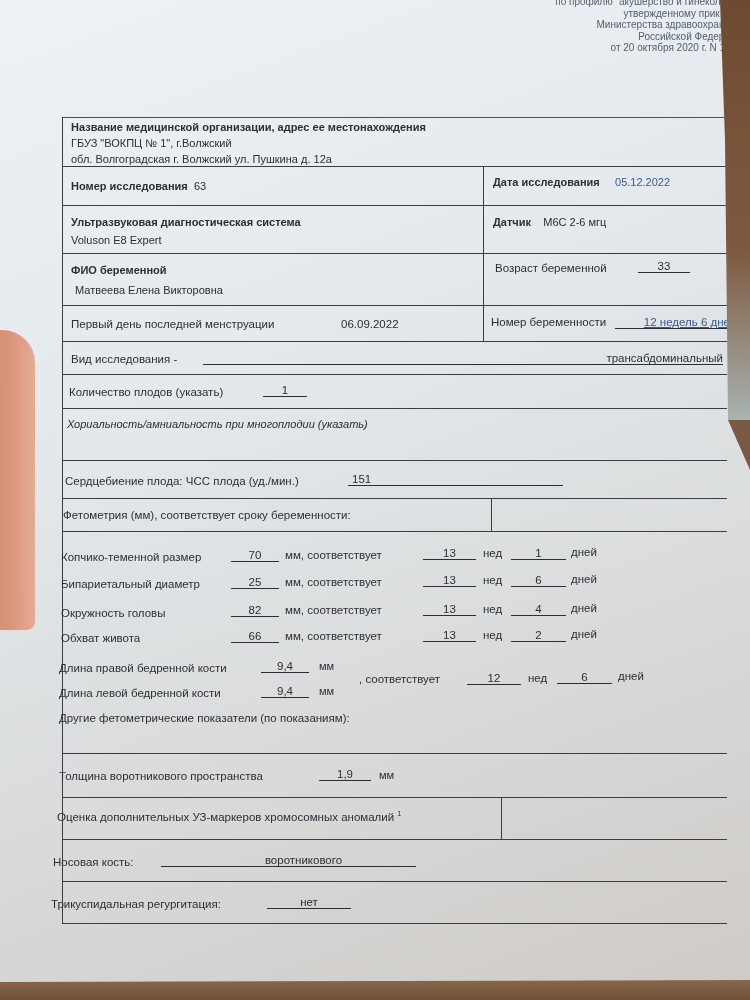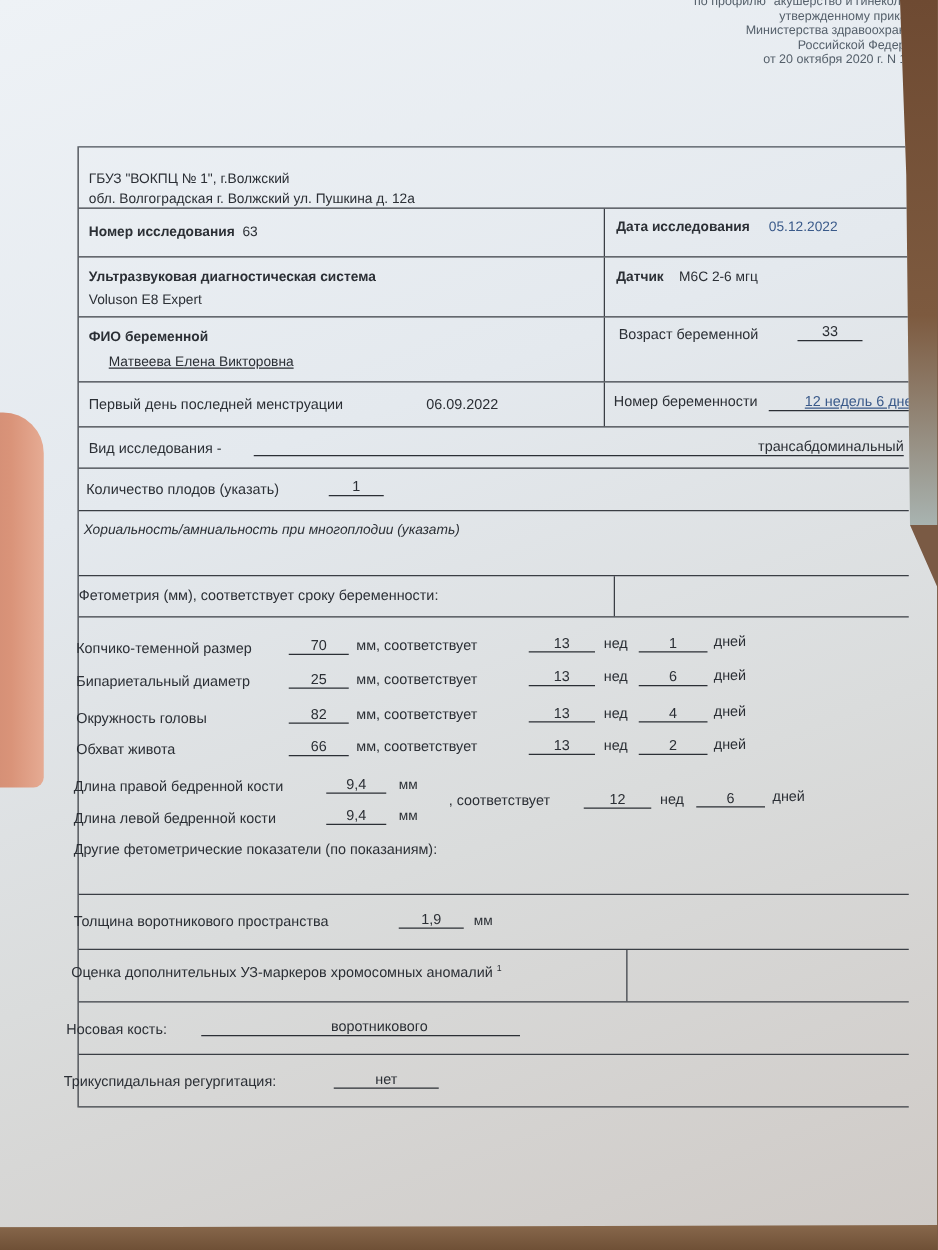--- a/index.html
+++ b/index.html
@@ -65,20 +65,21 @@
     <div>утвержденному приказ</div>
     <div>Министерства здравоохране</div>
     <div>Российской Федера</div>
     <div>от 20 октября 2020 г. N 11</div>
   </div>
 
 
   <div class="form">
 
     <div class="row top" style="height:50px;">
+      <span class="t b" style="left:8px;top:3px;font-size:11px;">Название медицинской организации, адрес ее местонахождения</span>
       <span class="t" style="left:8px;top:19px;font-size:11px;">ГБУЗ "ВОКПЦ № 1", г.Волжский</span>
       <span class="t" style="left:8px;top:35px;font-size:11px;">обл. Волгоградская г. Волжский  ул. Пушкина  д. 12а</span>
     </div>
 
     <div class="row" style="height:39px;">
       <span class="t" style="left:8px;top:13px;font-size:11px;">
         <span class="b">Номер исследования</span>&nbsp;
         <span>63</span>
       </span>
       <div class="cell-split" style="left:420px;"></div>
@@ -93,21 +94,21 @@
       <span class="t" style="left:8px;top:28px;font-size:11px;">Voluson E8 Expert</span>
       <div class="cell-split" style="left:420px;"></div>
       <span class="t" style="left:430px;top:10px;font-size:11px;">
         <span class="b">Датчик</span>&nbsp;&nbsp;&nbsp;
         <span>M6C  2-6 мгц</span>
       </span>
     </div>
 
     <div class="row" style="height:52px;">
       <span class="t b" style="left:8px;top:10px;font-size:11px;">ФИО беременной</span>
-      <span class="t" style="left:24px;top:30px;font-size:11px;text-decoration:underline;">Матвеева Елена Викторовна</span>
+      <span class="t" style="left:12px;top:30px;font-size:11px;">Матвеева Елена Викторовна</span>
       <div class="cell-split" style="left:420px;"></div>
       <span class="t" style="left:432px;top:8px;font-size:11.5px;">Возраст беременной</span>
       <span class="ul" style="left:575px;top:6px;width:52px;font-size:11.5px;">33</span>
     </div>
 
     <div class="row" style="height:36px;">
       <span class="t" style="left:8px;top:12px;font-size:11.5px;">Первый день последней менструации</span>
       <span class="t" style="left:278px;top:12px;font-size:11.5px;">06.09.2022</span>
       <div class="cell-split" style="left:420px;"></div>
       <span class="t" style="left:428px;top:10px;font-size:11.5px;">Номер беременности</span>
@@ -121,20 +122,24 @@
 
     <div class="row" style="height:34px;">
       <span class="t" style="left:6px;top:11px;font-size:11.5px;">Количество плодов (указать)</span>
       <span class="ul" style="left:200px;top:9px;width:44px;font-size:11.5px;">1</span>
     </div>
 
     <div class="row" style="height:52px;">
       <span class="t" style="left:4px;top:9px;font-size:11px;font-style:italic;">Хориальность/амниальность при многоплодии (указать)</span>
     </div>
 
+    <div class="row" style="height:38px;">
+      <span class="t" style="left:2px;top:14px;font-size:11.5px;">Сердцебиение плода: ЧСС плода (уд./мин.)</span>
+      <span class="ul" style="left:285px;top:12px;width:215px;text-align:left;padding-left:4px;font-size:11.5px;">151</span>
+    </div>
 
     <div class="row" style="height:33px;">
       <span class="t" style="left:0px;top:10px;font-size:11.5px;">Фетометрия (мм), соответствует сроку беременности:</span>
       <div class="cell-split" style="left:428px;"></div>
     </div>
 
     <div class="row" style="height:222px;">
 
       <div>
         <span class="t" style="left:-2px;top:19px;font-size:11.5px;">Копчико-теменной размер</span>

